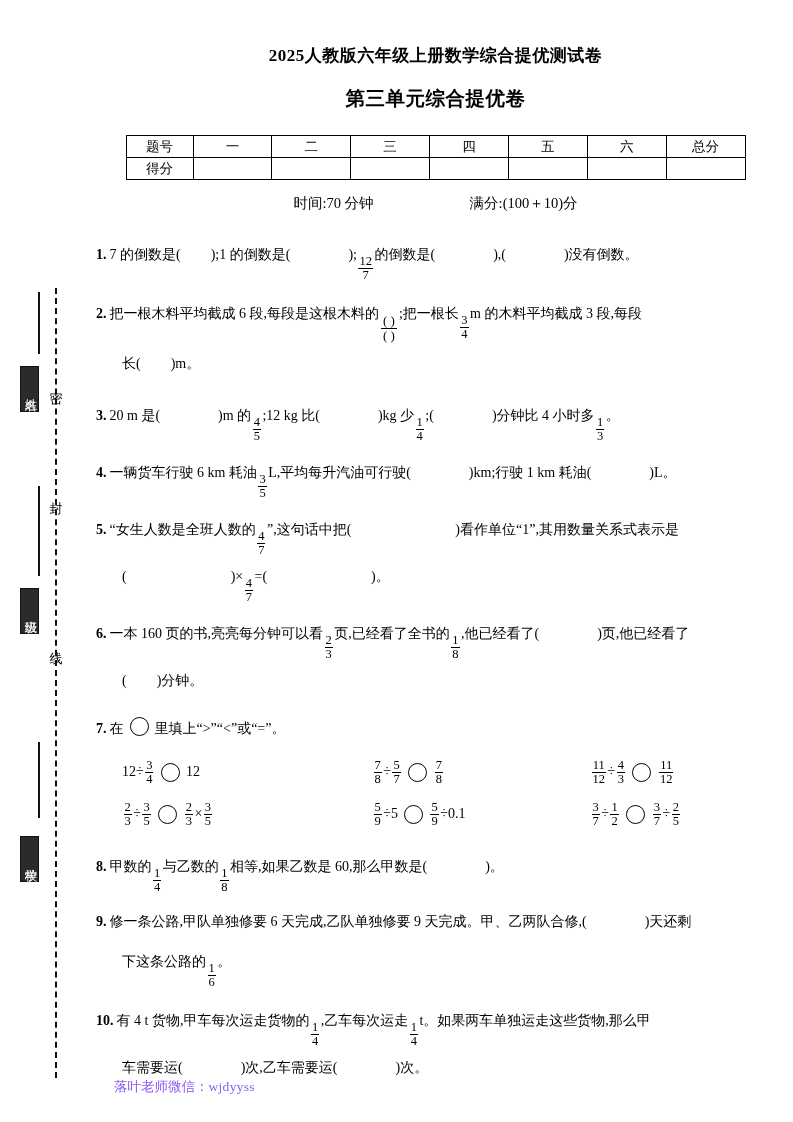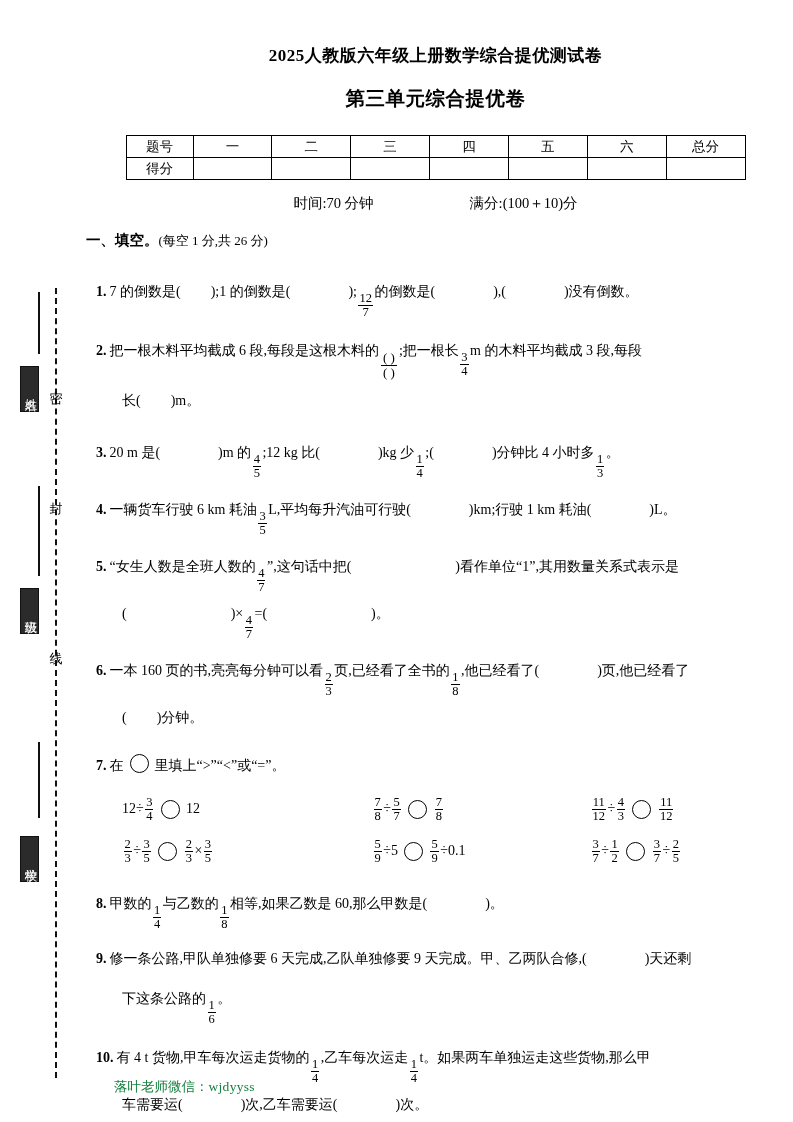--- a/index.html
+++ b/index.html
@@ -212,21 +212,21 @@
   .cmp-cell.c1 { width: 250px; }
   .cmp-cell.c2 { width: 218px; }
   .cmp-cell.c3 { width: 190px; }
 
   
   .footer-note {
     position: absolute;
     left: 36px;
     top: 1078px;
     font-size: 13.5px;
-    color: #15803d;
+    color: #8b5cf6;
   }
   .footer-note .wx {
     font-family: "Liberation Serif", serif;
     letter-spacing: 0.3px;
   }
 </style>
 </head>
 <body>
 
 <div id="seal-margin">
@@ -273,23 +273,20 @@
       <td></td>
     </tr>
   </tbody>
     </table>
 
   <div class="time-row">
     <span>时间:70 分钟</span>
     <span>满分:(100＋10)分</span>
   </div>
 
-  <div class="section-head">
-    <span>一、填空。</span><span class="sh-note">(每空 1 分,共 26 分)</span>
-  </div>
 
   <div class="q q1">
     <span class="qn">1.</span><span>7 的倒数是(</span><span class="blank-sm"></span><span>);1 的倒数是(</span><span class="blank-md"></span><span>);</span><span class="frac">
         <span class="num">12</span>
         <span class="den">7</span>
       </span><span>的倒数是(</span><span class="blank-md"></span><span>),(</span><span class="blank-md"></span><span>)没有倒数。</span>
   </div>
 
   <div class="q q2">
     <span class="qn">2.</span><span>把一根木料平均截成 6 段,每段是这根木料的</span><span class="frac-blank">

